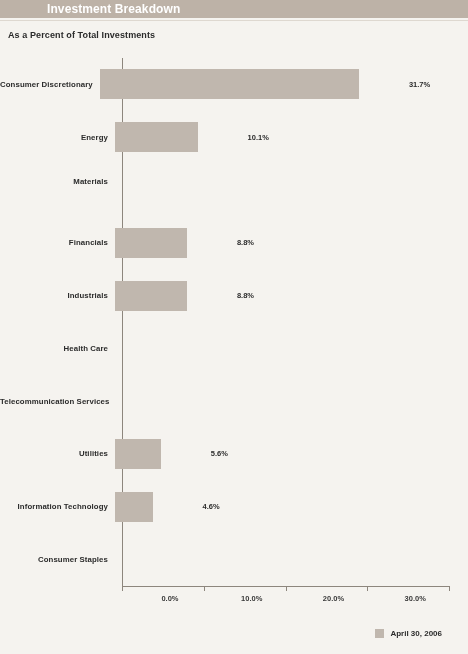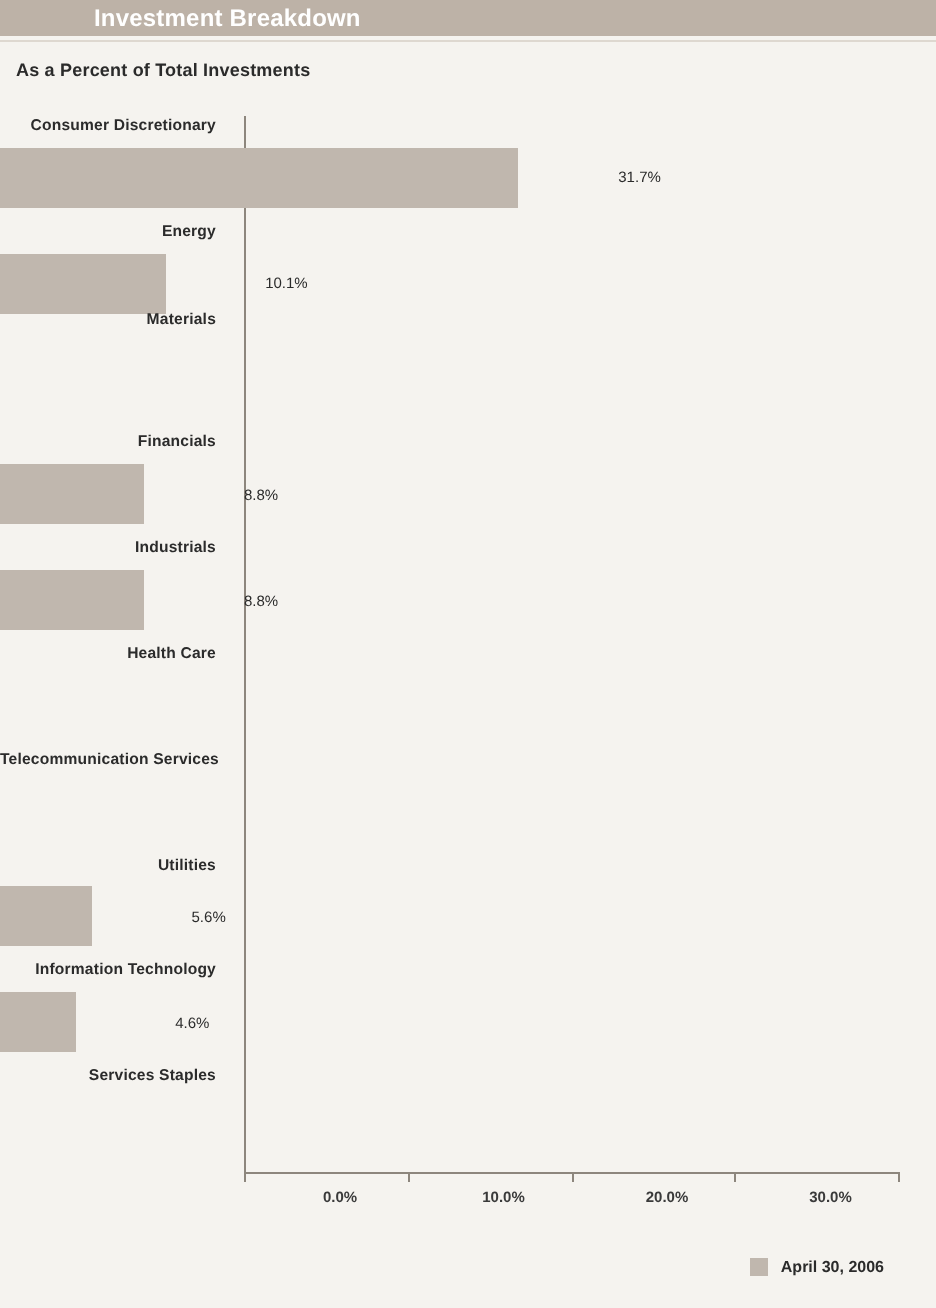--- a/index.html
+++ b/index.html
@@ -93,22 +93,21 @@
     margin-left: 48px;
   }
 
   
   .row {
     position: absolute;
     left: 0;
     width: 388px;
     height: 52.8px;
     display: flex;
-    align-items: flex-start;
-    flex-direction: column;
+    align-items: center;
   }
   .row-label {
     width: 115px;
     text-align: right;
     font-size: 7.8px;
     font-weight: bold;
     color: #2b2b2b;
     padding-right: 7px;
     box-sizing: border-box;
     letter-spacing: 0.1px;
@@ -121,21 +120,21 @@
     display: flex;
     align-items: center;
   }
   .bar {
     height: 30px;
     background: #c0b7ae;
     flex-shrink: 0;
   }
   .bar-value {
     font-size: 7.5px;
-    font-weight: normal;
+    font-weight: bold;
     color: #2b2b2b;
     margin-left: 6px;
     white-space: nowrap;
     padding-left: 44px;
   }
 
   
   .legend {
     position: absolute;
     right: 26px;
@@ -228,21 +227,21 @@
         </div>
       </div>
       <div class="row" style="top: 432.4px; height: 52.8px;">
         <div class="row-label">Information Technology</div>
         <div class="bar-wrap">
           <div class="bar" style="width: 37.605px;"></div>
           <div class="bar-value">4.6%</div>
         </div>
       </div>
       <div class="row" style="top: 485.2px; height: 52.8px;">
-        <div class="row-label">Services Staples</div>
+        <div class="row-label">Consumer Staples</div>
       </div>
     </div>
 </div>
 
 <div class="legend">
   <span class="legend-swatch"></span>
   <span class="legend-label">April 30, 2006</span>
 </div>
 
 </body></html>

